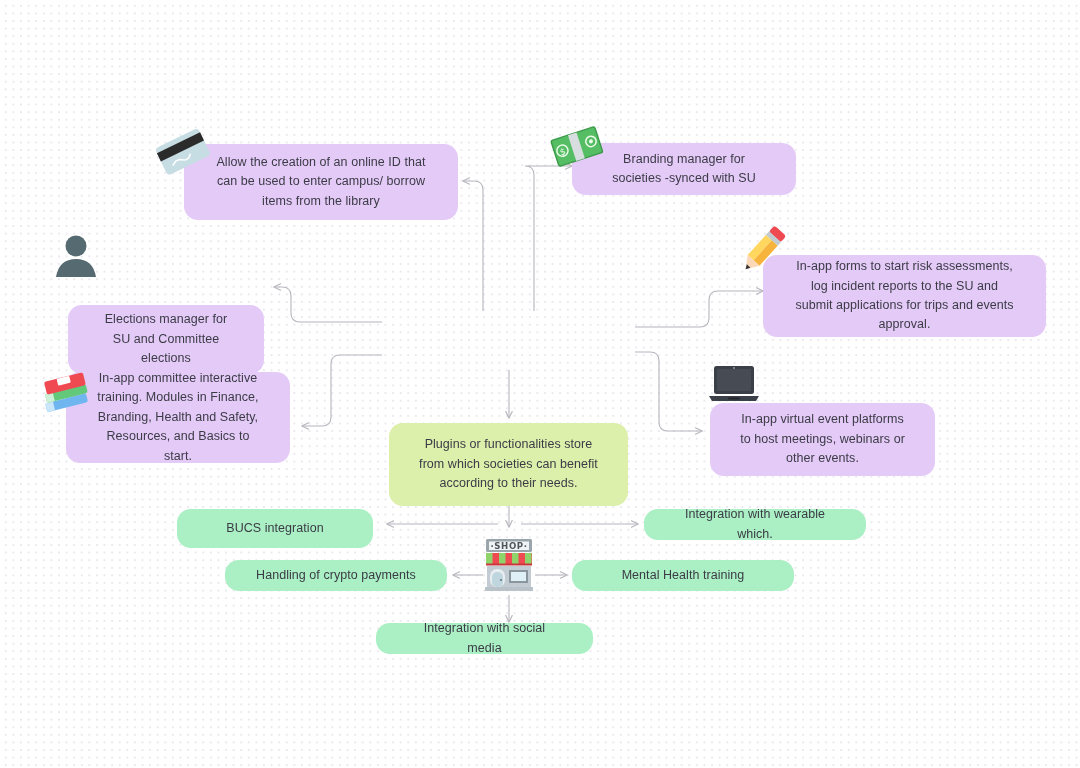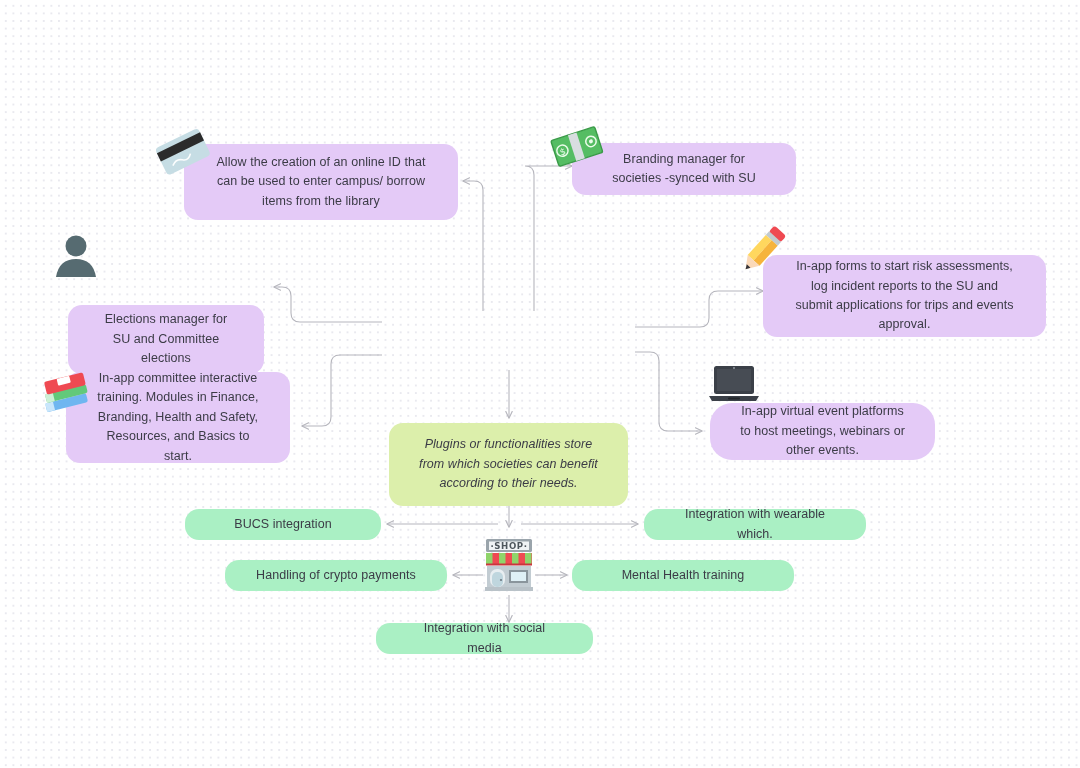--- a/index.html
+++ b/index.html
@@ -31,21 +31,21 @@
     text-align: center;
     border-radius: 14px;
     color: #3b3b46;
     font-size: 12.5px;
     line-height: 1.55;
     padding: 7px 29px;
     letter-spacing: 0.05px;
   }
   .node.lavender { background: #e4caf7; }
   .node.mint     { background: #aaf0c4; }
-  .node.lime     { background: #dcefab; font-style: italic; }
+  .node.lime     { background: #dcefab; }
   .node.central {
     background: #1e9cf5;
     color: #ffffff;
     font-weight: bold;
     font-size: 15.5px;
     border-radius: 19px;
     line-height: 1.45;
     letter-spacing: 0.1px;
   }
   .icon {
@@ -161,21 +161,21 @@
         <rect x="5" y="34" width="42" height="9" rx="2" fill="#6fb6f0"></rect>
         <rect x="5" y="34" width="8" height="9" fill="#c9e6fb"></rect>
         <rect x="7" y="25" width="42" height="9" rx="2" fill="#62c97a"></rect>
         <rect x="7" y="25" width="8" height="9" fill="#cdf0d6"></rect>
         <rect x="9" y="13" width="40" height="13" rx="2" fill="#ef4a52"></rect>
         <rect x="22" y="13" width="13" height="7" rx="1" fill="#ffffff"></rect>
       </g>
     </svg>
   </span>
 
-  <div class="node lavender" style="left:710px; top:403px; width:225px; height:57px;border-radius:22px;">
+  <div class="node lavender" style="left:710px; top:403px; width:225px; height:73px;">
     <span>In-app virtual event platforms to host meetings, webinars or other events.</span>
   </div>
   <span class="icon" style="left:707px; top:363px;">
     <svg width="54" height="44" viewBox="0 0 54 44">
       <rect x="7" y="3" width="40" height="28" rx="2.5" fill="#3b4048"></rect>
       <rect x="10" y="6" width="34" height="22" fill="#474c54"></rect>
       <circle cx="27" cy="5" r="0.9" fill="#9aa0a8"></circle>
       <path d="M2 33 h50 l-3 5 h-44 z" fill="#3b4048"></path>
       <rect x="21" y="34.5" width="12" height="2" rx="1" fill="#23262b"></rect>
     </svg>
@@ -201,21 +201,21 @@
       <rect x="6" y="28.5" width="46" height="2" fill="#c9353d"></rect>
       <rect x="7" y="31" width="44" height="21" fill="#c2ccd2"></rect>
       <rect x="10" y="34" width="15" height="18" rx="7" fill="#e8eef1"></rect>
       <rect x="12" y="37" width="11" height="15" rx="5" fill="#bfd6de"></rect>
       <circle cx="21" cy="45" r="1.1" fill="#6d7a82"></circle>
       <rect x="29" y="35" width="19" height="13" fill="#8a959c"></rect>
       <rect x="31" y="37" width="15" height="9" fill="#dff0f6"></rect>
     </svg>
   </span>
 
-  <div class="node mint" style="left:185px; top:509px; width:196px; height:31px;">
+  <div class="node mint" style="left:177px; top:509px; width:196px; height:39px;">
     <span>BUCS integration</span>
   </div>
 
   <div class="node mint" style="left:644px; top:509px; width:222px; height:31px;">
     <span>Integration with wearable which.</span>
   </div>
 
   <div class="node mint" style="left:225px; top:560px; width:222px; height:31px;">
     <span>Handling of crypto payments</span>
   </div>

